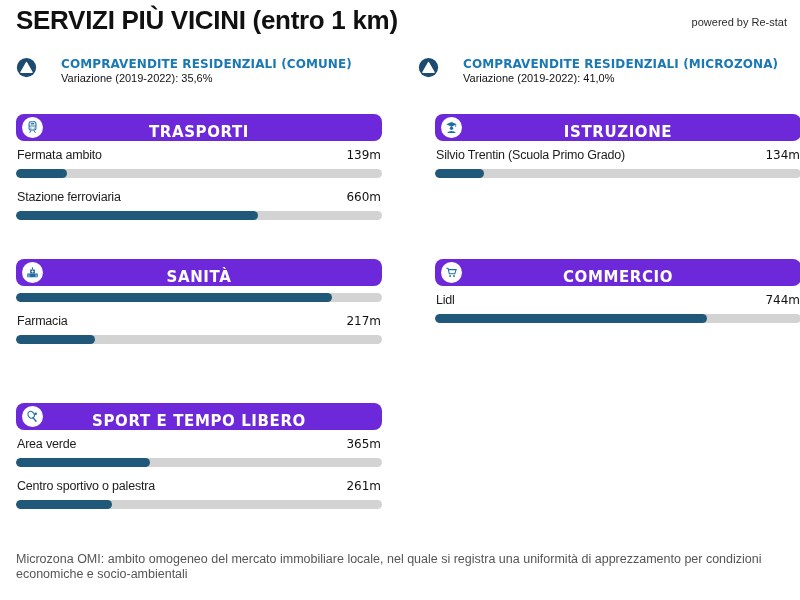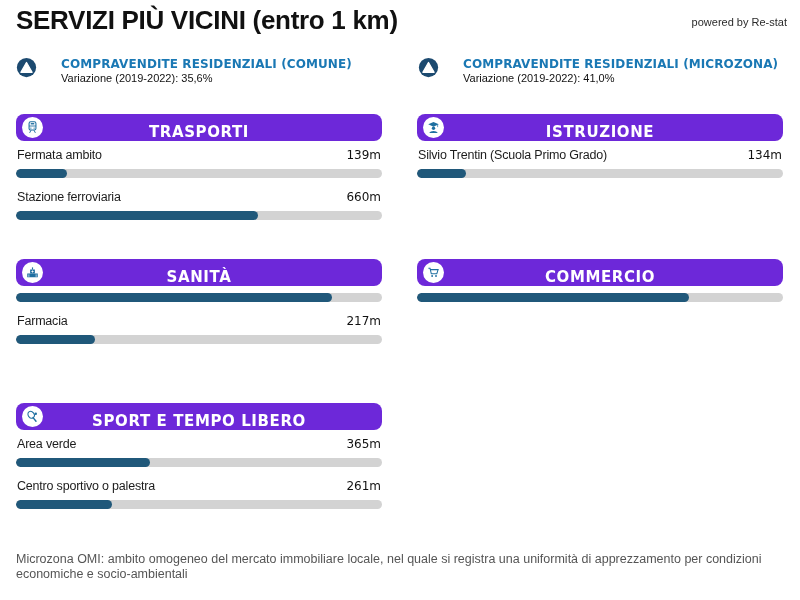--- a/index.html
+++ b/index.html
@@ -12,21 +12,21 @@
   .powered{position:absolute;right:13px;top:16px;
            font-family:Liberation Sans, sans-serif;font-size:11px;color:#2b2b2b;}
 
   .kpi{position:absolute;top:57px;width:372px;display:flex;align-items:flex-start;gap:24px;}
   .kpi.left{left:16px;} .kpi.right{left:418px;}
   .kpi .delta{width:21px;height:21px;flex:0 0 21px;}
   .kpi-label{font-size:12px;font-weight:bold;color:#1a78b4;line-height:14px;letter-spacing:0.1px;}
   .kpi-sub{font-family:"Liberation Sans",sans-serif;font-size:11px;color:#111;line-height:15px;}
 
   .col{position:absolute;top:114px;width:366px;}
-  .col.left{left:16px;} .col.right{left:417px;}
+  .col.left{left:16px;} .col.right{left:435px;}
   .section{height:144.5px;}
   .sec-header{position:relative;height:27px;background:#6d28d9;border-radius:8px;
               display:flex;align-items:flex-end;justify-content:center;}
   .sec-icon{position:absolute;left:6px;top:3px;width:21px;height:21px;background:#fff;
             border-radius:50%;display:flex;align-items:center;justify-content:center;}
   .sec-icon svg{width:15px;height:15px;display:block;}
   .sec-title{color:#fff;font-size:15px;font-weight:bold;letter-spacing:0.6px;}
 
   .item{margin-top:7px;}
   .item + .item{margin-top:12px;}
@@ -222,20 +222,24 @@
     <div class="section">
       <div class="sec-header">
         <span class="sec-icon">
           <svg viewBox="0 0 24 24">
               <use href="#ic-cart"></use>
             </svg>
           </span>
         <span class="sec-title">COMMERCIO</span>
       </div>
       <div class="item">
+        <div class="item-top">
+          <span class="svc-label">Lidl</span>
+          <span class="svc-value">744m</span>
+        </div>
         <div class="track">
           <div class="fill" style="width: 74.4%;"></div>
         </div>
       </div>
     </div>
 
   </div>
 
   <div class="footer">Microzona OMI: ambito omogeneo del mercato immobiliare locale, nel quale si registra una uniformità di apprezzamento per condizioni economiche e socio-ambientali</div>
 

